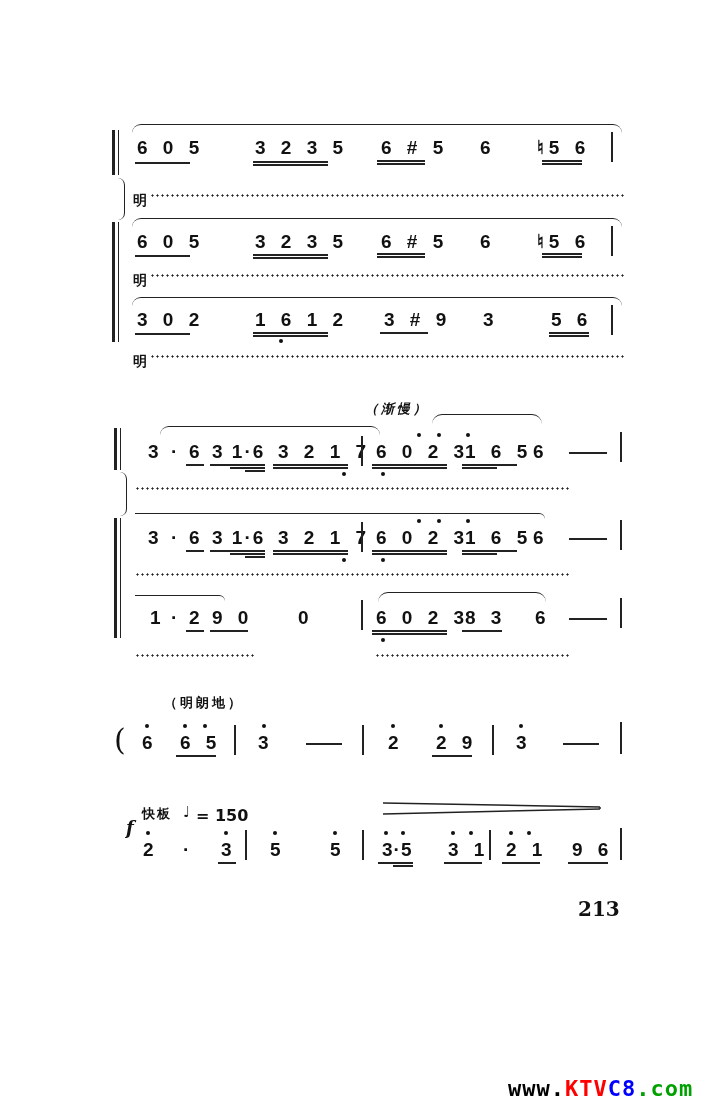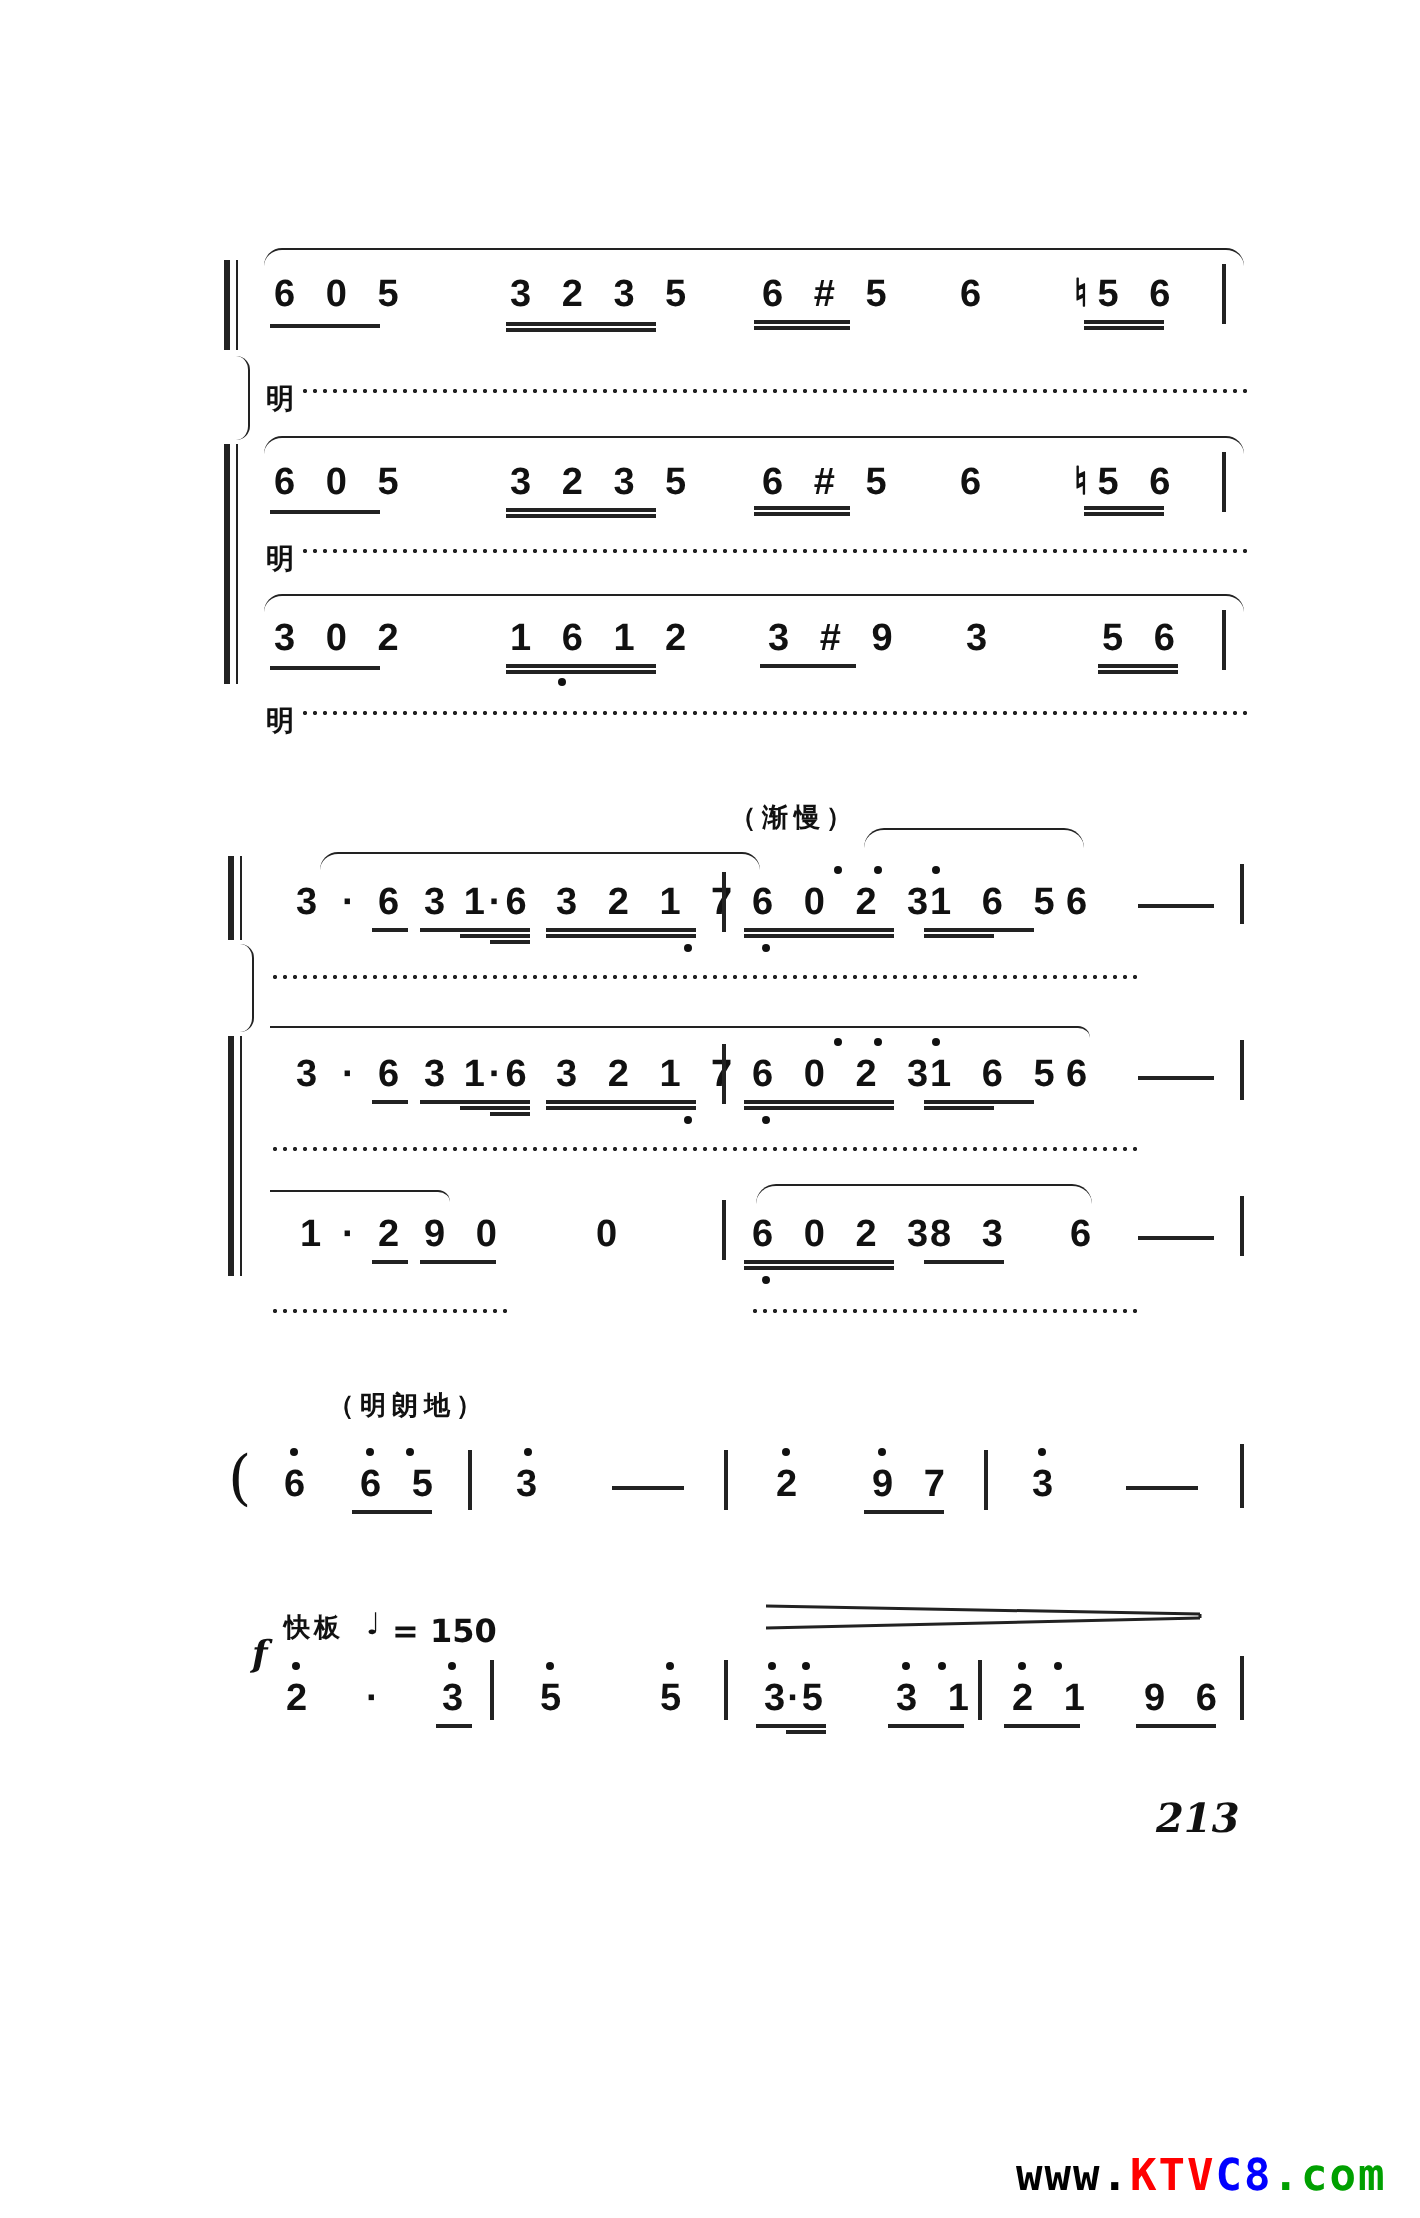--- a/index.html
+++ b/index.html
@@ -11,21 +11,21 @@
   .note { position: absolute; font-family: "Liberation Sans", sans-serif; font-weight: bold; font-size: 19px; line-height: 20px; letter-spacing: 5px; white-space: nowrap; }
   .lyric { position: absolute; font-size: 14px; font-weight: bold; line-height: 16px; white-space: nowrap; }
   .dots { position: absolute; height: 3px; background-image: radial-gradient(circle, #222 0.9px, transparent 1.2px); background-size: 5px 3px; background-repeat: repeat-x; }
   .ul { position: absolute; height: 1.5px; background: #222; }
   .bar { position: absolute; width: 2px; background: #222; }
   .slur { position: absolute; border-top: 1.5px solid #222; border-radius: 10px 10px 0 0; }
   .dot { position: absolute; width: 4px; height: 4px; border-radius: 50%; background: #111; }
   .dash { position: absolute; height: 1.5px; background: #222; }
   .brace { position: absolute; border-left: 3px solid #222; border-right: 1px solid #222; width: 3px; }
   .mark { position: absolute; font-size: 13px; font-weight: bold; white-space: nowrap; letter-spacing: 3px; }
-  .pagenum { position: absolute; font-family: "DejaVu Serif", serif; font-style: italic; font-weight: bold; font-size: 20px; }
+  .pagenum { position: absolute; font-family: "DejaVu Serif", serif; font-weight: bold; font-size: 20px; }
   .wm { position: absolute; font-family: "DejaVu Sans Mono", monospace; font-size: 22px; font-weight: bold; letter-spacing: 1px; }
 </style>
 </head>
 <body>
 
 <div>
 
   <div class="brace" style="left:112px;top:130px;height:45px;"></div>
   <div class="brace" style="left:112px;top:222px;height:120px;"></div>
   <div class="abs" style="left:118px;top:178px;width:6px;height:42px;border-right:1.5px solid #222;border-radius:0 8px 8px 0;"></div>
@@ -76,21 +76,21 @@
   <span class="note" style="left:483px;top:310px;">3</span>
   <span class="note" style="left:551px;top:310px;">5 6</span>
   <div class="ul" style="left:549px;top:332px;width:40px;"></div>
   <div class="ul" style="left:549px;top:335px;width:40px;"></div>
   <div class="bar" style="left:611px;top:305px;height:30px;"></div>
   <span class="lyric" style="left:133px;top:353px;">明</span>
   <div class="dots" style="left:150px;top:355px;width:475px;"></div>
 </div>
 
 <div>
-  <span class="mark" style="left:365px;top:400px;">（渐慢）</span>
+  <span class="mark" style="left:365px;top:400px;font-style:italic;">（渐慢）</span>
   <div class="brace" style="left:114px;top:428px;height:42px;"></div>
   <div class="brace" style="left:114px;top:518px;height:120px;"></div>
   <div class="abs" style="left:120px;top:472px;width:6px;height:44px;border-right:1.5px solid #222;border-radius:0 8px 8px 0;"></div>
 
   <div class="slur" style="left:160px;top:426px;width:220px;height:8px;"></div>
   <div class="slur" style="left:432px;top:414px;width:110px;height:10px;"></div>
   <span class="note" style="left:148px;top:442px;">3</span>
   <span class="note" style="left:171px;top:442px;">·</span>
   <span class="note" style="left:189px;top:442px;">6</span>
   <div class="ul" style="left:186px;top:464px;width:18px;"></div>
@@ -179,21 +179,21 @@
   <div class="dot" style="left:183px;top:724px;"></div>
   <div class="dot" style="left:203px;top:724px;"></div>
   <div class="ul" style="left:176px;top:755px;width:40px;"></div>
   <div class="bar" style="left:234px;top:725px;height:30px;"></div>
   <span class="note" style="left:258px;top:733px;">3</span>
   <div class="dot" style="left:262px;top:724px;"></div>
   <div class="dash" style="left:306px;top:743px;width:36px;"></div>
   <div class="bar" style="left:362px;top:725px;height:30px;"></div>
   <span class="note" style="left:388px;top:733px;">2</span>
   <div class="dot" style="left:391px;top:724px;"></div>
-  <span class="note" style="left:436px;top:733px;">9 7</span>
+  <span class="note" style="left:436px;top:733px;">2 9</span>
   <div class="dot" style="left:439px;top:724px;"></div>
   <div class="ul" style="left:432px;top:755px;width:40px;"></div>
   <div class="bar" style="left:492px;top:725px;height:30px;"></div>
   <span class="note" style="left:516px;top:733px;">3</span>
   <div class="dot" style="left:519px;top:724px;"></div>
   <div class="dash" style="left:563px;top:743px;width:36px;"></div>
   <div class="bar" style="left:620px;top:722px;height:32px;"></div>
 </div>
 
 <div>

